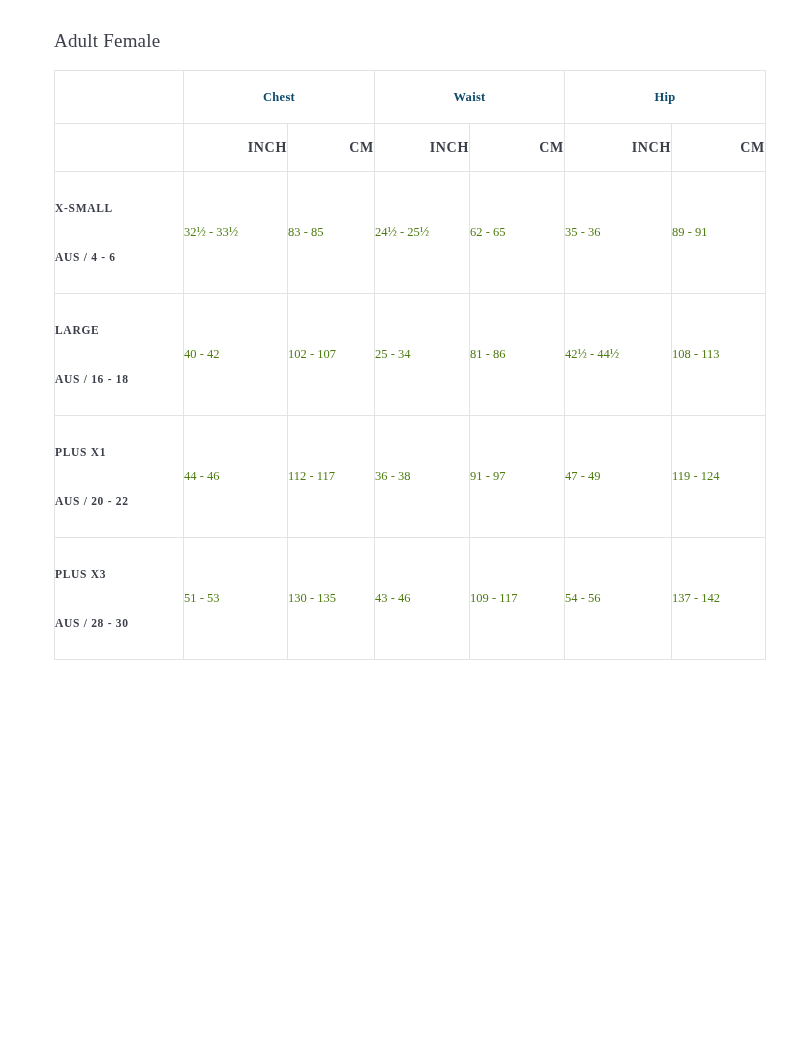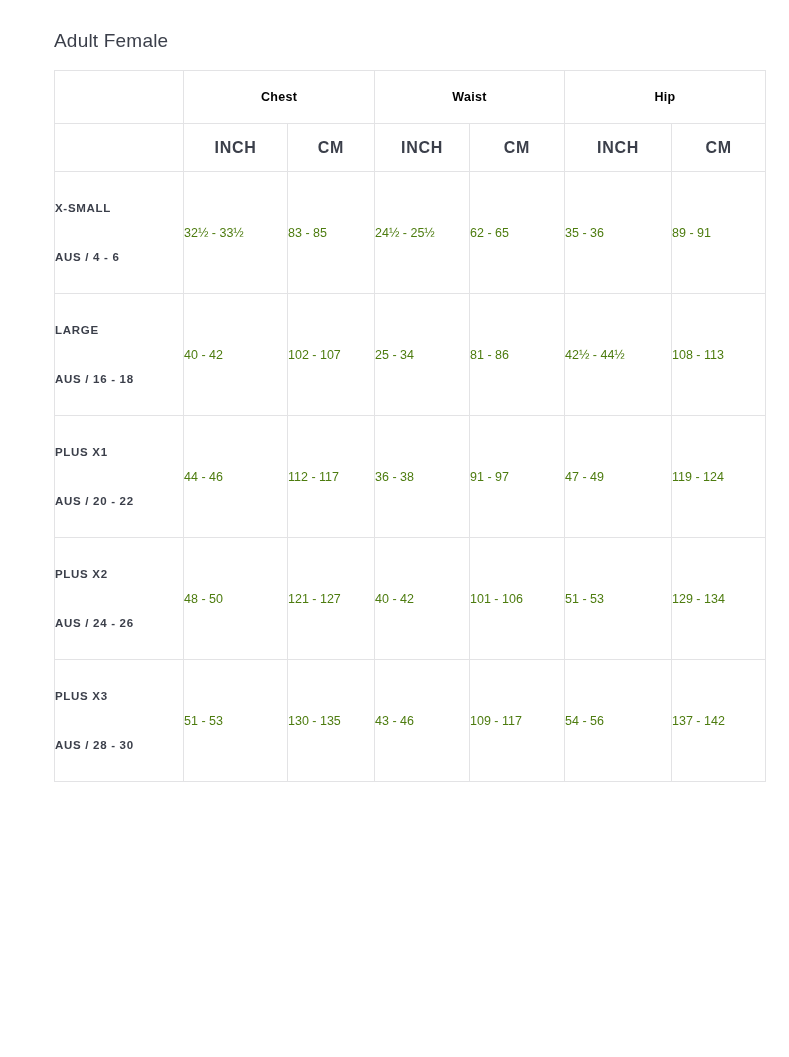--- a/index.html
+++ b/index.html
@@ -10,20 +10,21 @@
   body {
     width: 789px;
     height: 1057px;
     font-family: "Liberation Sans", sans-serif;
     color: #3f4451;
     overflow: hidden;
   }
   .page {
     padding: 30px 32px 0 54px;
     box-sizing: border-box;
+    font-family: Liberation Serif, serif;
   }
   .page-title {
     font-size: 19px;
     font-weight: 400;
     color: #3b3f4a;
     margin: 0 0 18px 0;
     letter-spacing: 0.2px;
   }
   table.size-table {
     border-collapse: collapse;
@@ -33,27 +34,27 @@
   table.size-table td,
   table.size-table th {
     border: 1px solid #e3e3e5;
     padding: 0;
     vertical-align: middle;
   }
   .grp-head {
     text-align: center;
     font-size: 12.5px;
     font-weight: 700;
-    color: #000000;
+    color: #0c4a6e;
     height: 52px;
     letter-spacing: 0.3px;
   }
   .unit-head {
-    text-align: center;
-    font-size: 16px;
+    text-align: right;
+    font-size: 14px;
     font-weight: 700;
     color: #3b3f4a;
     height: 47px;
     letter-spacing: 0.7px;
     padding-left: 16px;
   }
   .corner-cell {
     width: 129px;
   }
   .row-label {
@@ -151,32 +152,20 @@
         </td>
         <td class="val">44 - 46</td>
         <td class="val">112 - 117</td>
         <td class="val">36 - 38</td>
         <td class="val">91 - 97</td>
         <td class="val">47 - 49</td>
         <td class="val">119 - 124</td>
       </tr>
       <tr>
         <td class="row-label">
-          <span>PLUS X2</span>
-          <span class="sub">AUS / 24 - 26</span>
-        </td>
-        <td class="val">48 - 50</td>
-        <td class="val">121 - 127</td>
-        <td class="val">40 - 42</td>
-        <td class="val">101 - 106</td>
-        <td class="val">51 - 53</td>
-        <td class="val">129 - 134</td>
-      </tr>
-      <tr>
-        <td class="row-label">
           <span>PLUS X3</span>
           <span class="sub">AUS / 28 - 30</span>
         </td>
         <td class="val">51 - 53</td>
         <td class="val">130 - 135</td>
         <td class="val">43 - 46</td>
         <td class="val">109 - 117</td>
         <td class="val">54 - 56</td>
         <td class="val">137 - 142</td>
       </tr>

